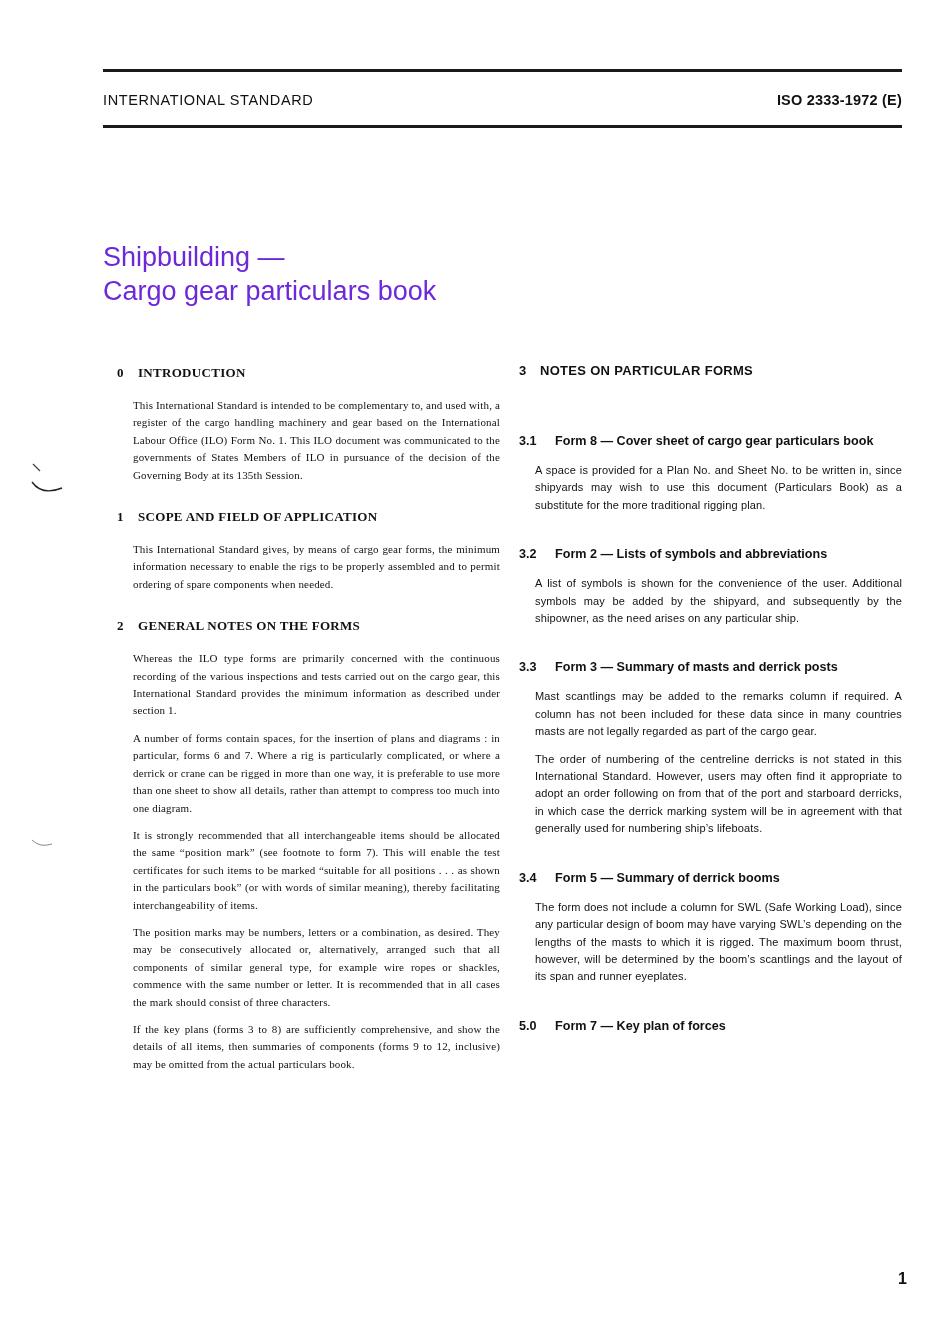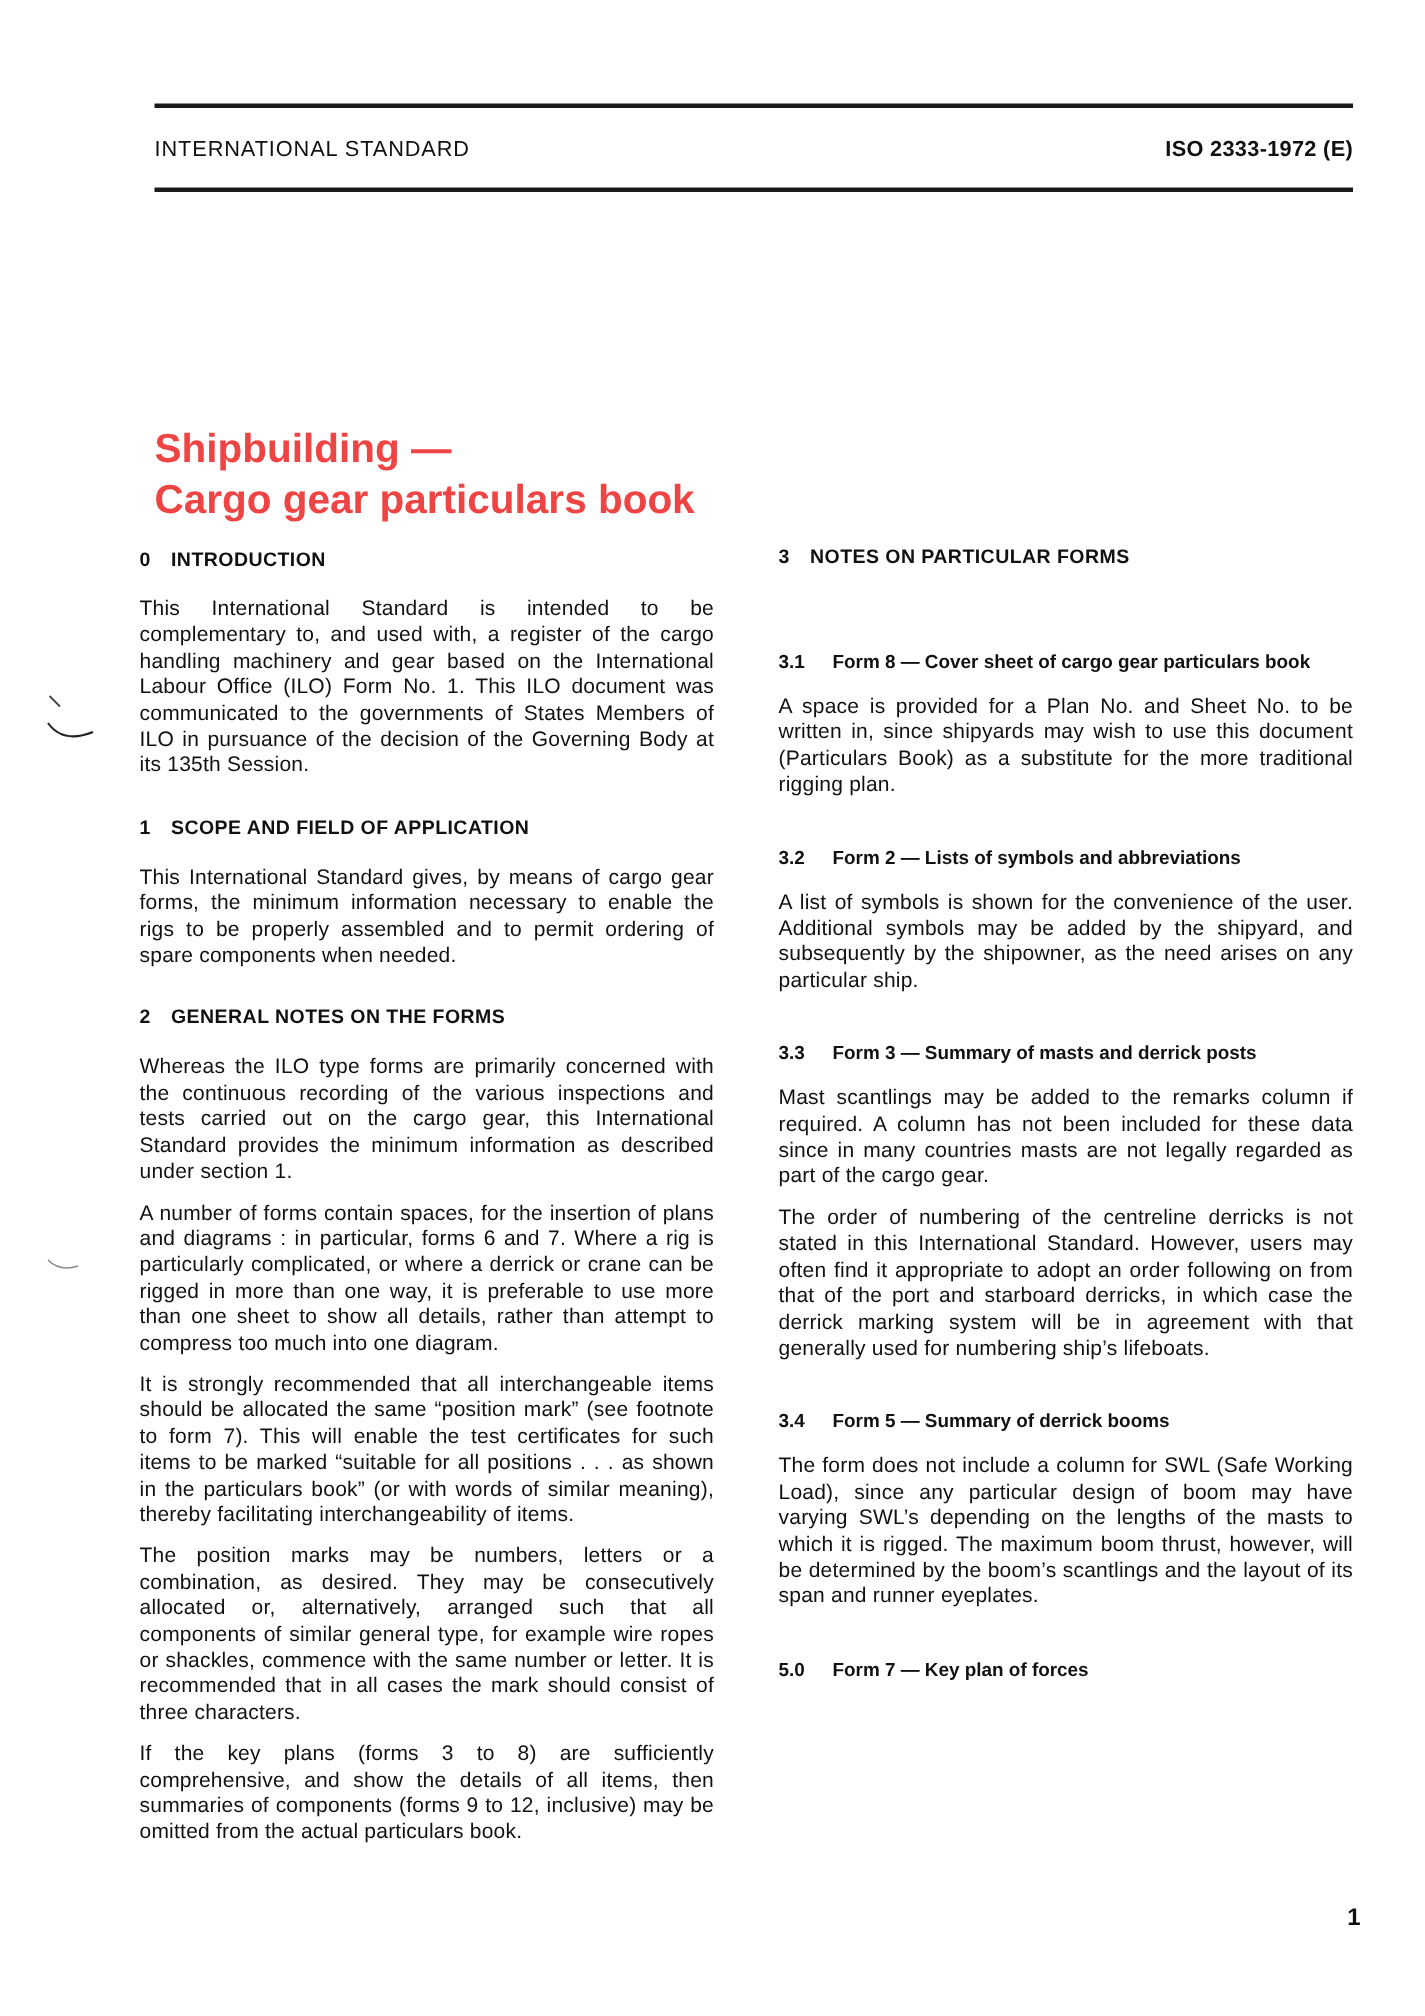--- a/index.html
+++ b/index.html
@@ -9,36 +9,36 @@
       color: #111;
     }
     .rule { position: absolute; left: 103px; width: 799px; height: 3px; background: #1a1a1a; }
     .rule.top { top: 69px; }
     .rule.bottom { top: 125px; }
     .hdr { position: absolute; top: 92px; font-size: 14.5px; letter-spacing: 0.6px; }
     .hdr.left { left: 103px; }
     .hdr.right { right: 48px; font-weight: bold; letter-spacing: 0.2px; text-align: right; }
     .title {
       position: absolute; left: 103px; top: 240px;
-      font-size: 27px; font-weight: bold; line-height: 34px; color: #ef4444; margin-top: 42px;
+      font-size: 27px; font-weight: normal; line-height: 34px; color: #6d28d9;
     }
     .col { position: absolute; width: 383px; }
-    .col.left { left: 93px; top: 364px; }
+    .col.left { left: 117px; top: 364px; font-family: Liberation Serif, serif; }
     .col.right { left: 519px; top: 362px; }
     .sec-h {
       font-size: 13px; font-weight: bold; letter-spacing: 0.3px;
       margin: 0 0 16px 0; line-height: 17px;
     }
     .sec-h .num { display: inline-block; width: 21px; }
     .sub-h {
       font-size: 12.6px; font-weight: bold; margin: 0 0 12px 0; line-height: 17px;
     }
     .sub-h .num { display: inline-block; width: 36px; }
     p {
-      font-size: 14px; line-height: 17.4px; margin: 0 0 10px 0;
+      font-size: 11px; line-height: 17.4px; margin: 0 0 10px 16px;
       text-align: justify; letter-spacing: 0.15px;
     }
     .gap-s { height: 14px; }
     .gap-m { height: 22px; }
     .gap-l { height: 38px; }
     .page-num {
       position: absolute; right: 43px; top: 1270px;
       font-size: 16px; font-weight: bold;
     }
     .margin-mark { position: absolute; }

